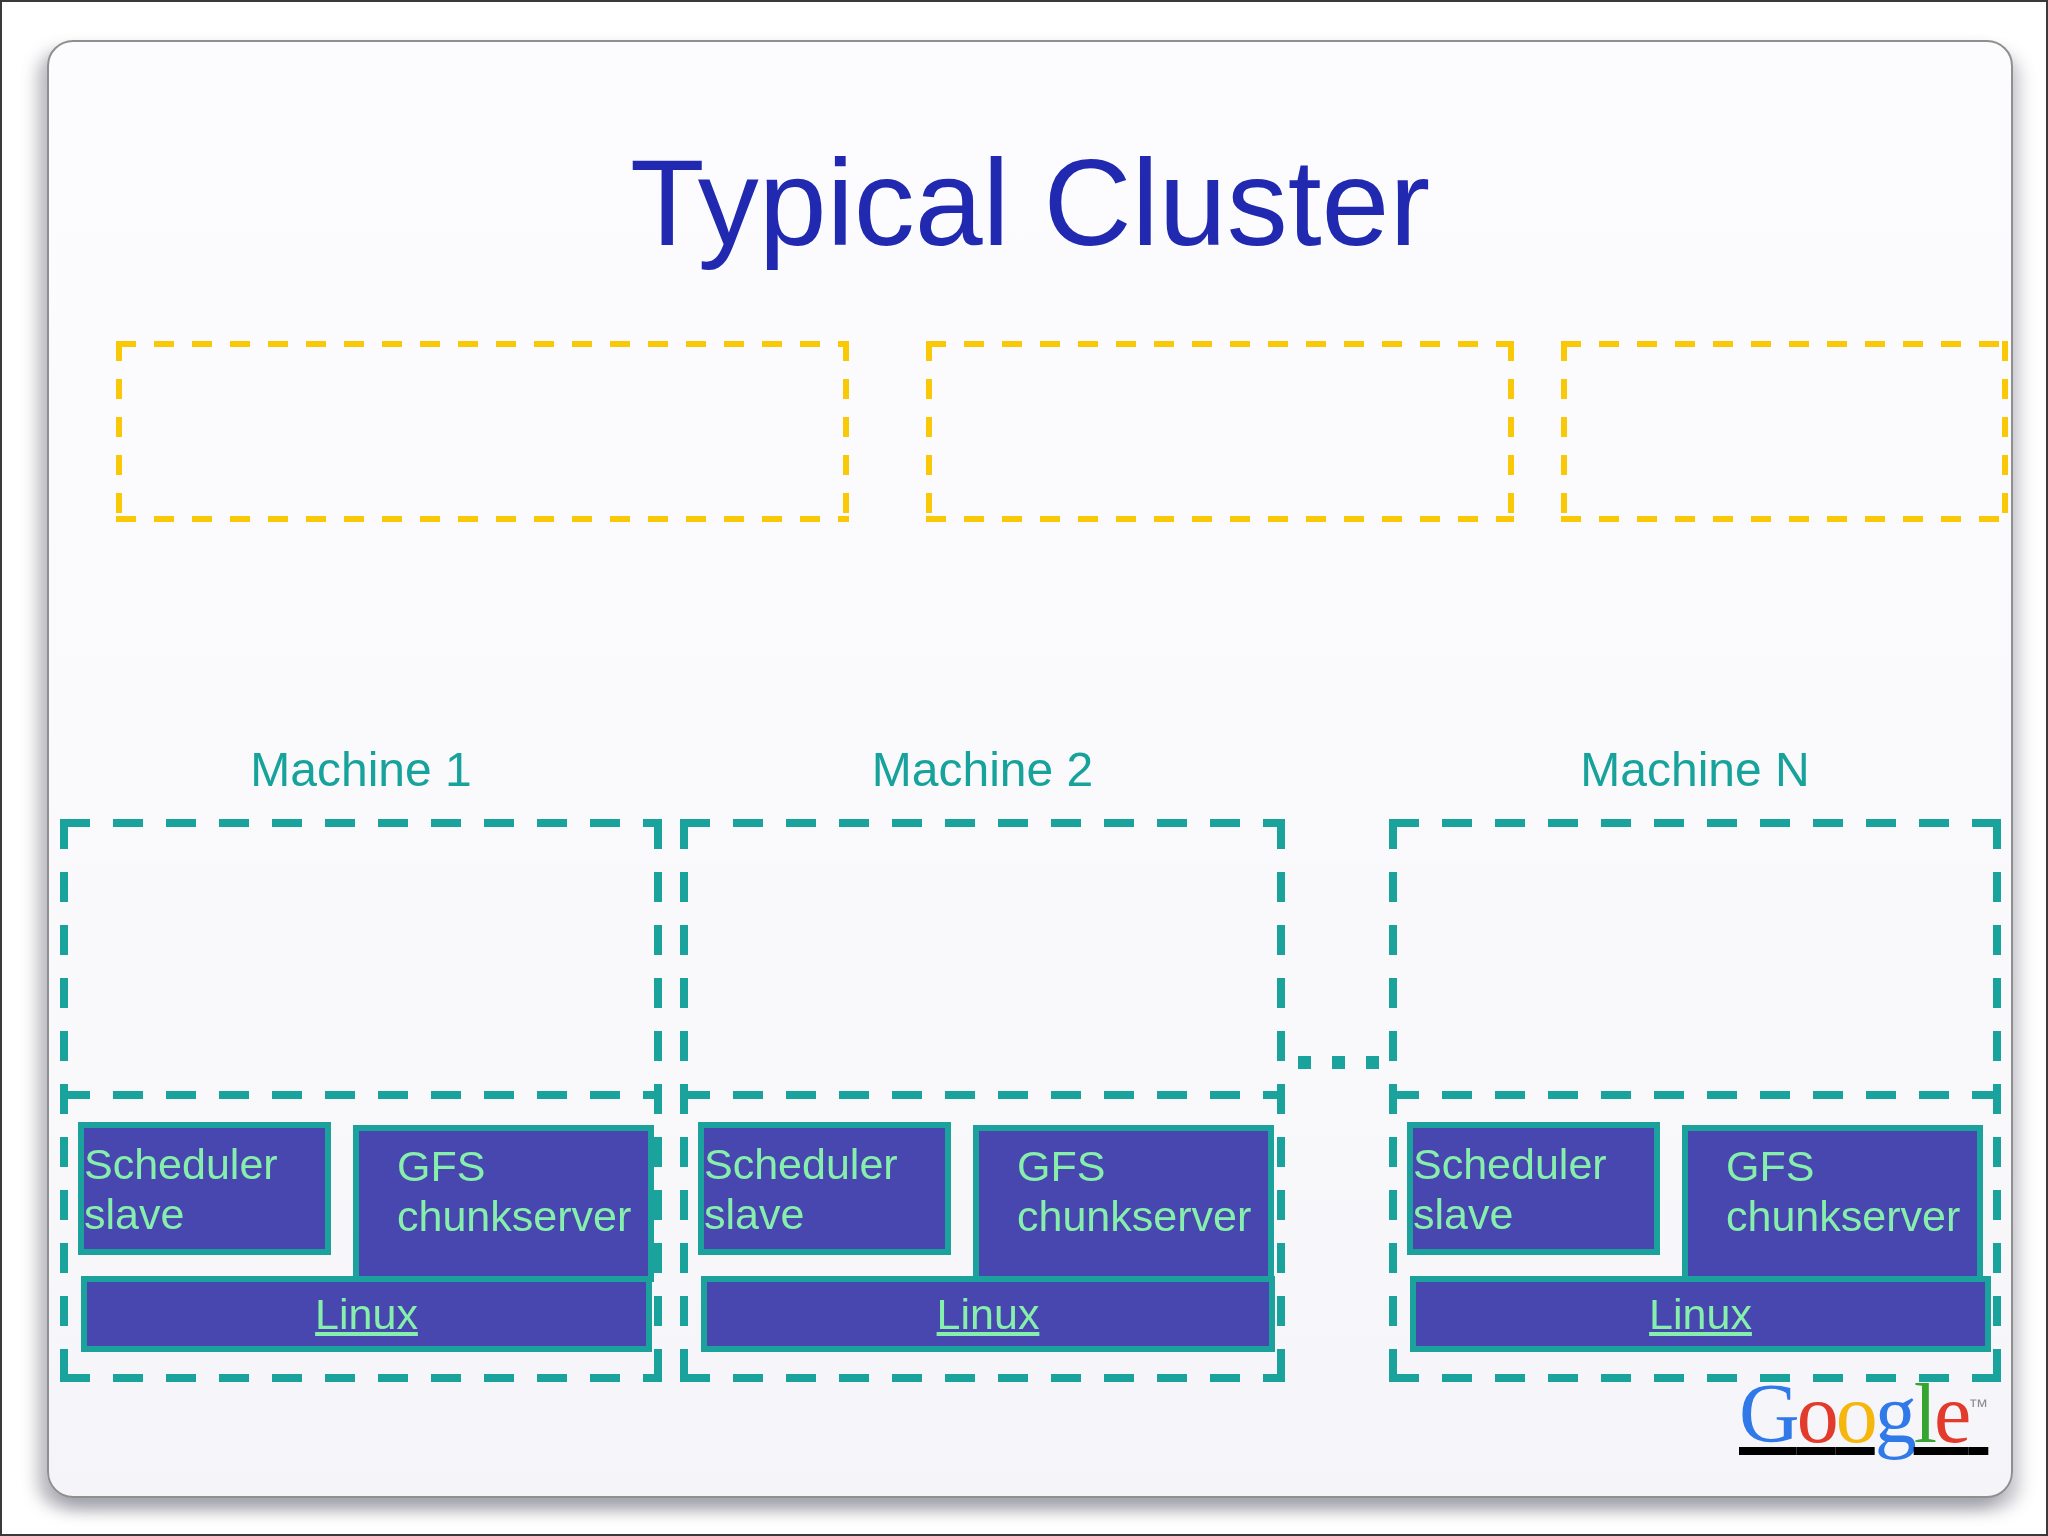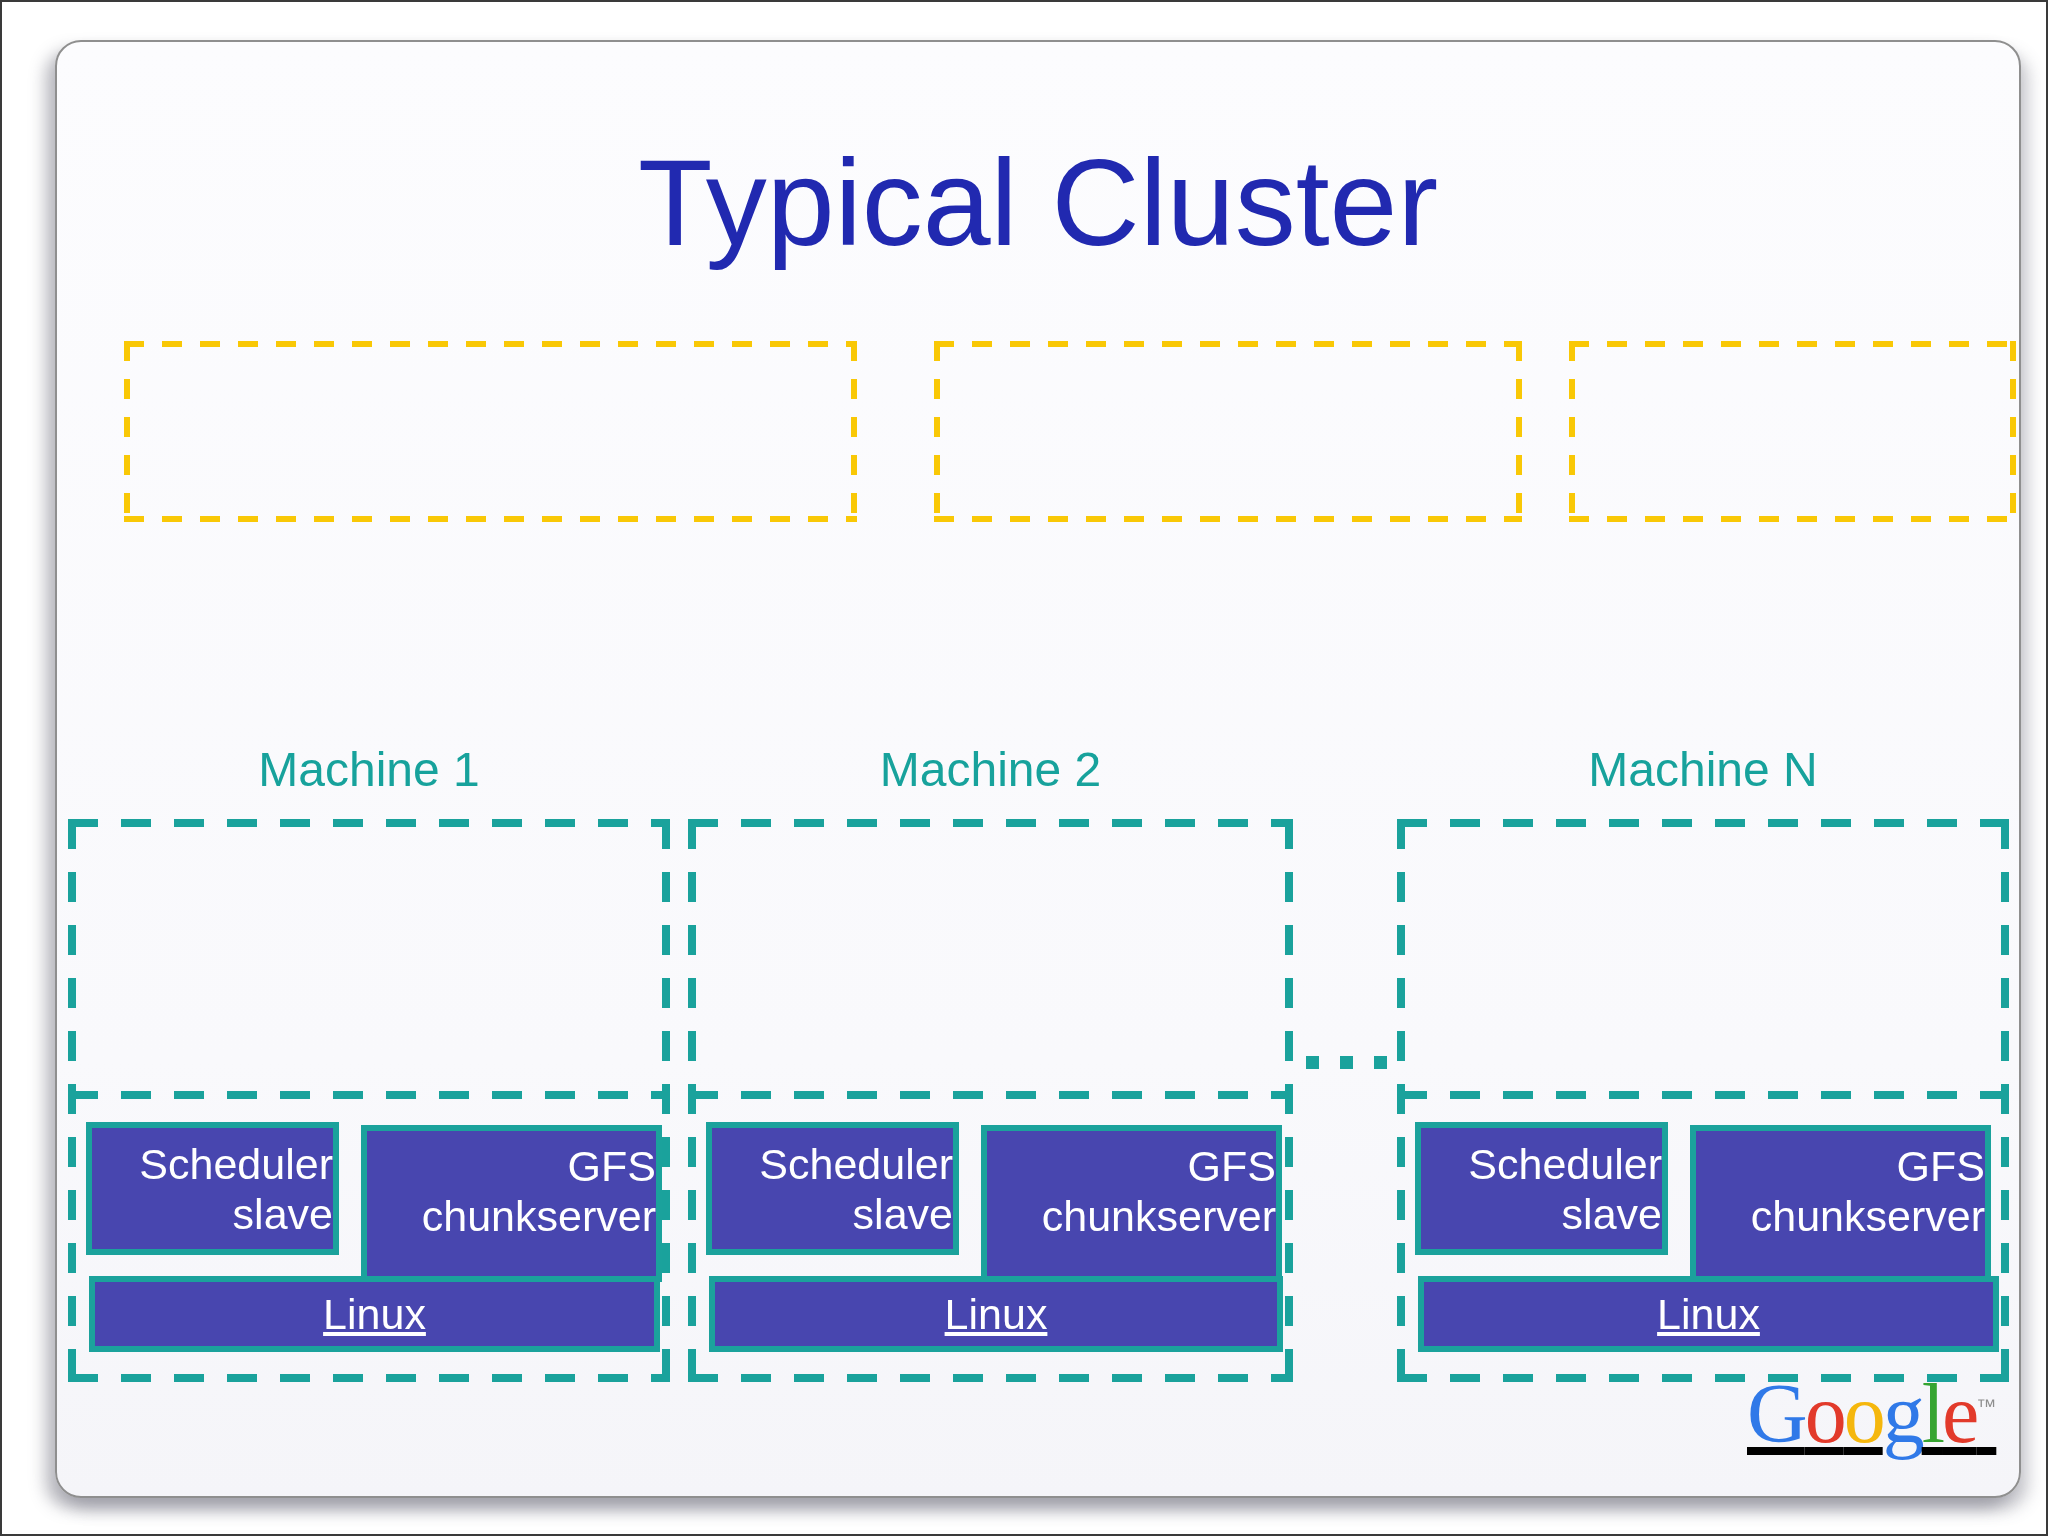--- a/index.html
+++ b/index.html
@@ -7,21 +7,20 @@
     position:relative;width:2048px;height:1536px;
     background:#ffffff;border:2px solid #3a3a3a;box-sizing:border-box;
     font-family:"Liberation Sans",sans-serif;overflow:hidden;
   }
   
   #slide{
     position:absolute;left:45px;top:38px;width:1966px;height:1458px;
     background:linear-gradient(180deg,#FCFCFE 0%,#F9F9FC 70%,#F5F5F9 100%);
     border:2px solid #8f8f8f;border-radius:26px;box-sizing:border-box;
     box-shadow:-10px 10px 16px rgba(90,90,105,.40),8px 12px 16px rgba(90,90,105,.30);
-    margin-left:8px;
   }
   
   .title{
     position:absolute;left:0;right:0;top:94px;text-align:center;
     font-size:122px;line-height:1.1;color:#2129B0;letter-spacing:0px;
   }
   
   .ydash{
     position:absolute;height:181px;
     background-image:
@@ -48,21 +47,21 @@
     background-position:0 0,0 100%,0 0,100% 0;
     background-size:100% 8px,100% 8px,8px 100%,8px 100%;
     background-repeat:no-repeat;
   }
   .separator{
     position:absolute;left:0;right:0;top:272px;height:8px;
     background-image:repeating-linear-gradient(90deg,#1AA29C 0 30px,transparent 30px 53px);
   }
   .bluebox{
     position:absolute;background:#4846AF;border:6px solid #1BA29C;box-sizing:border-box;
-    color:#ffffff;text-align:right;font-size:43px;line-height:50px;
+    color:#86efac;text-align:left;font-size:43px;line-height:50px;
   }
   .sched{left:18px;top:303px;width:253px;height:133px;
     display:flex;flex-direction:column;justify-content:center;z-index:2;}
   .gfs{left:293px;top:306px;width:301px;height:157px;padding-top:10px;z-index:3;padding-left:38px;}
   .linuxbar{left:21px;right:10px;top:457px;height:76px;
     display:flex;align-items:center;justify-content:center;z-index:1;text-decoration:underline;}
   .m1{left:11px;width:602px;}
   .m2{left:631px;width:605px;}
   .mn{left:1340px;width:612px;}
   

